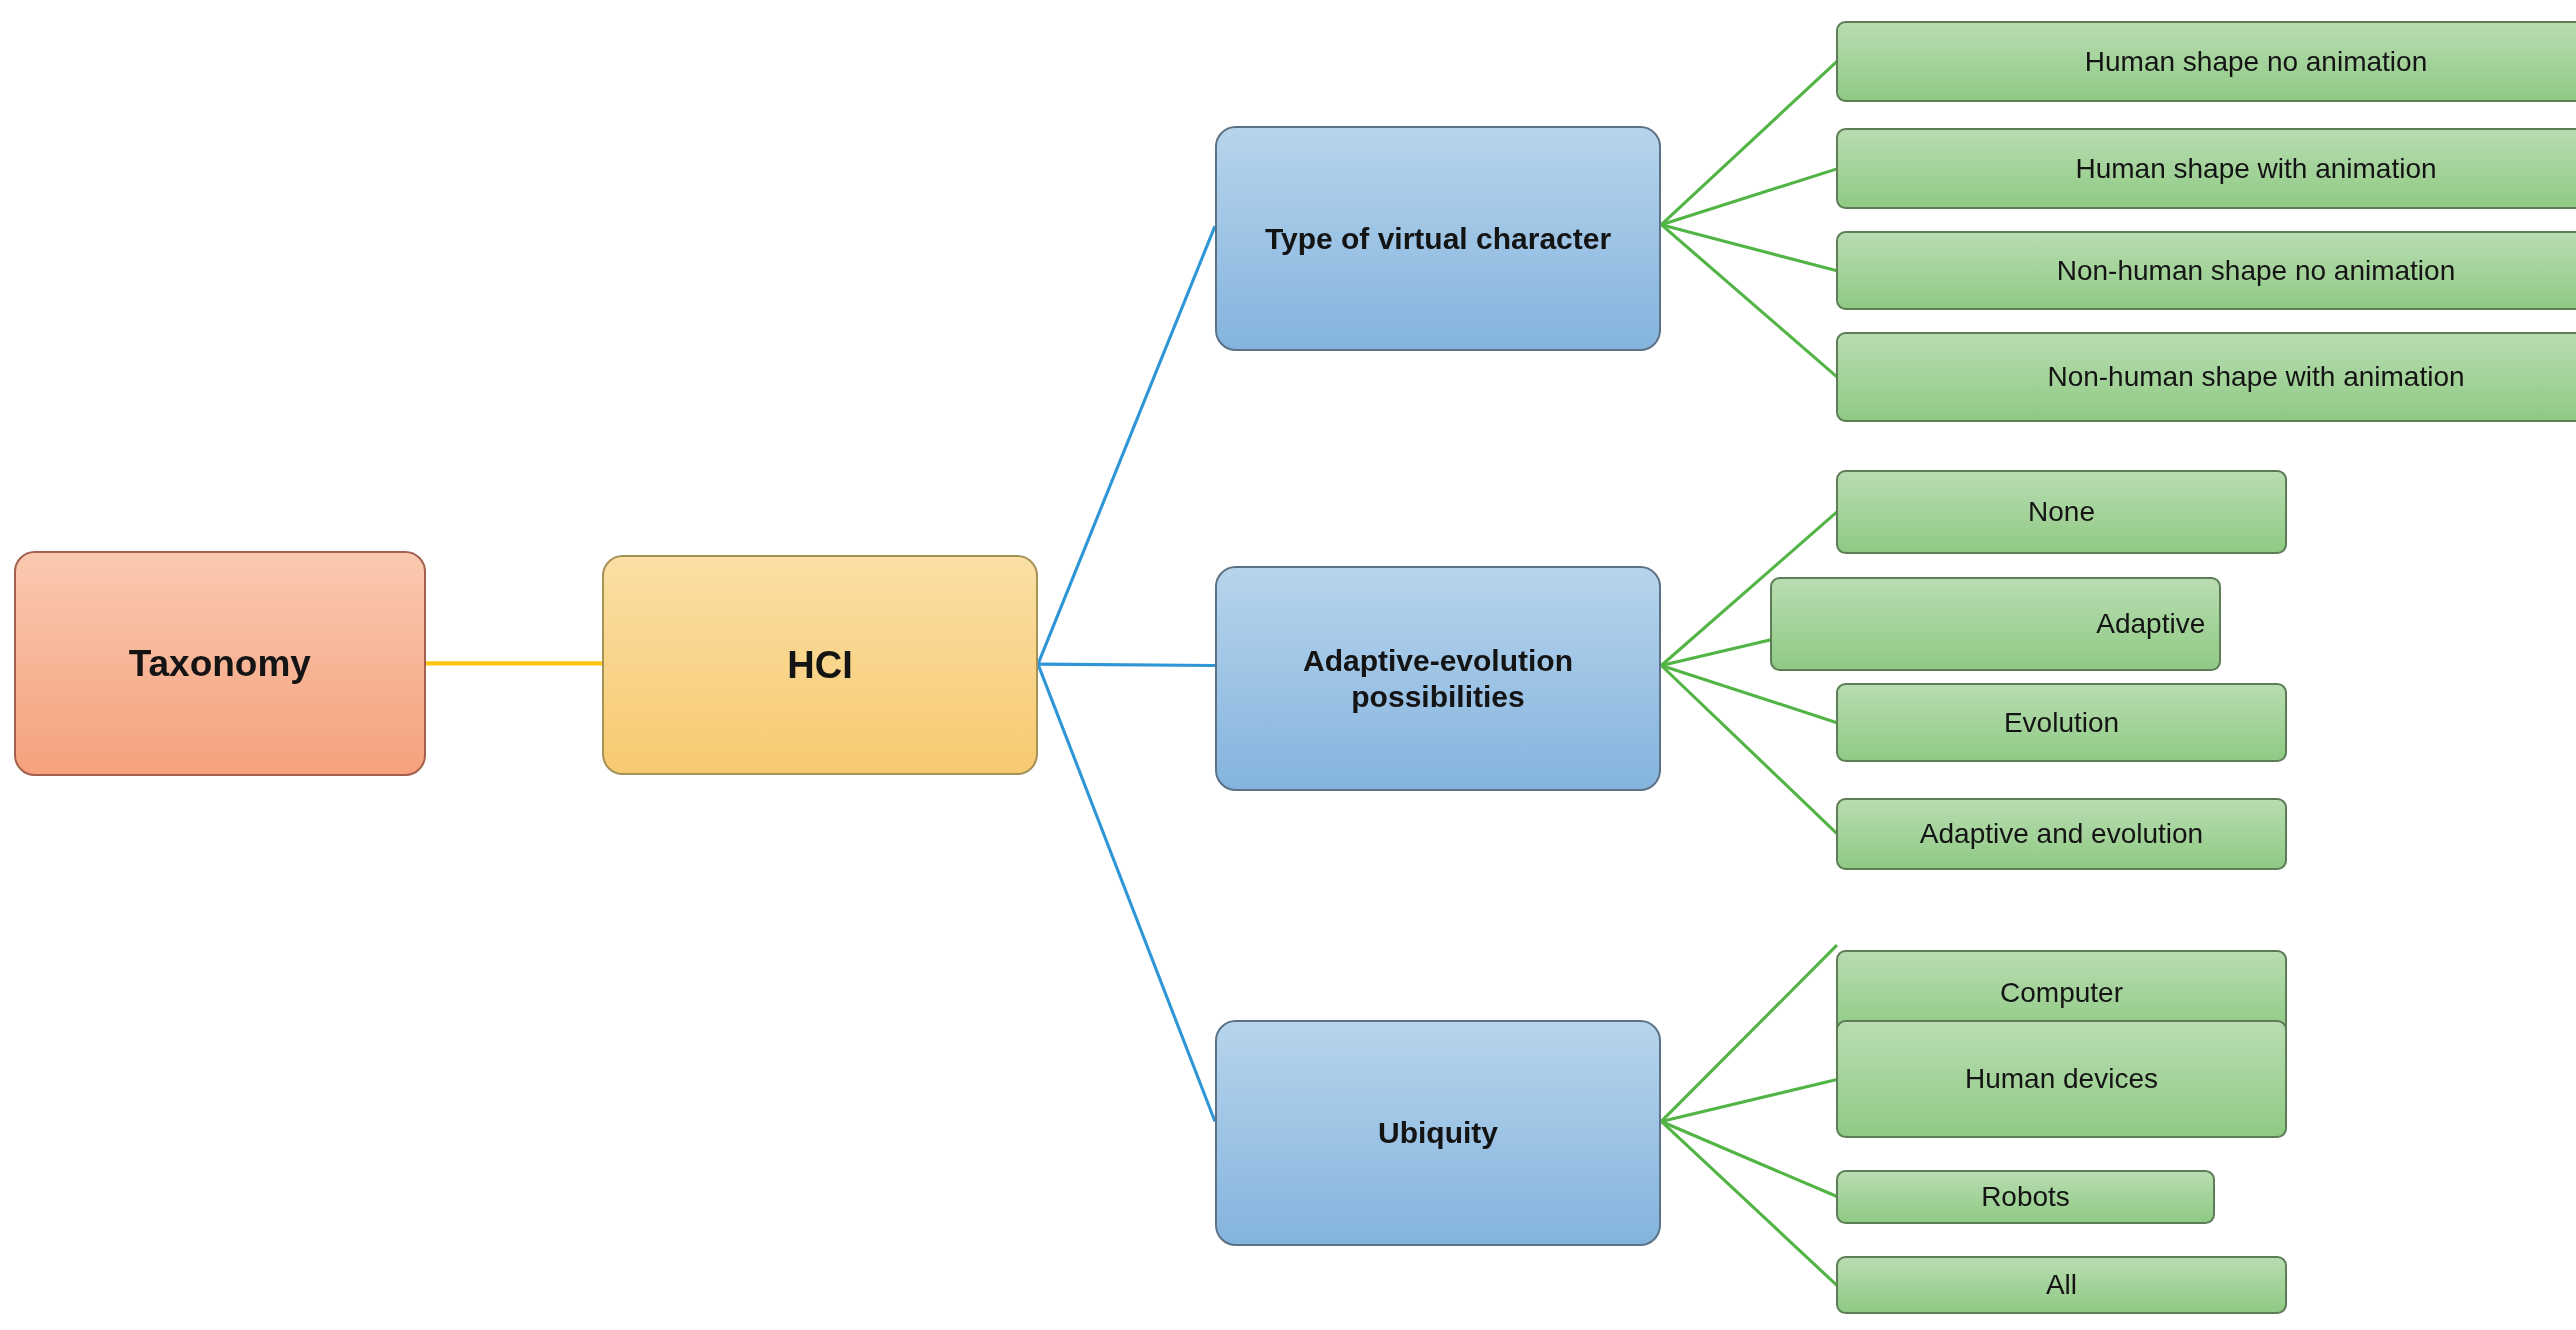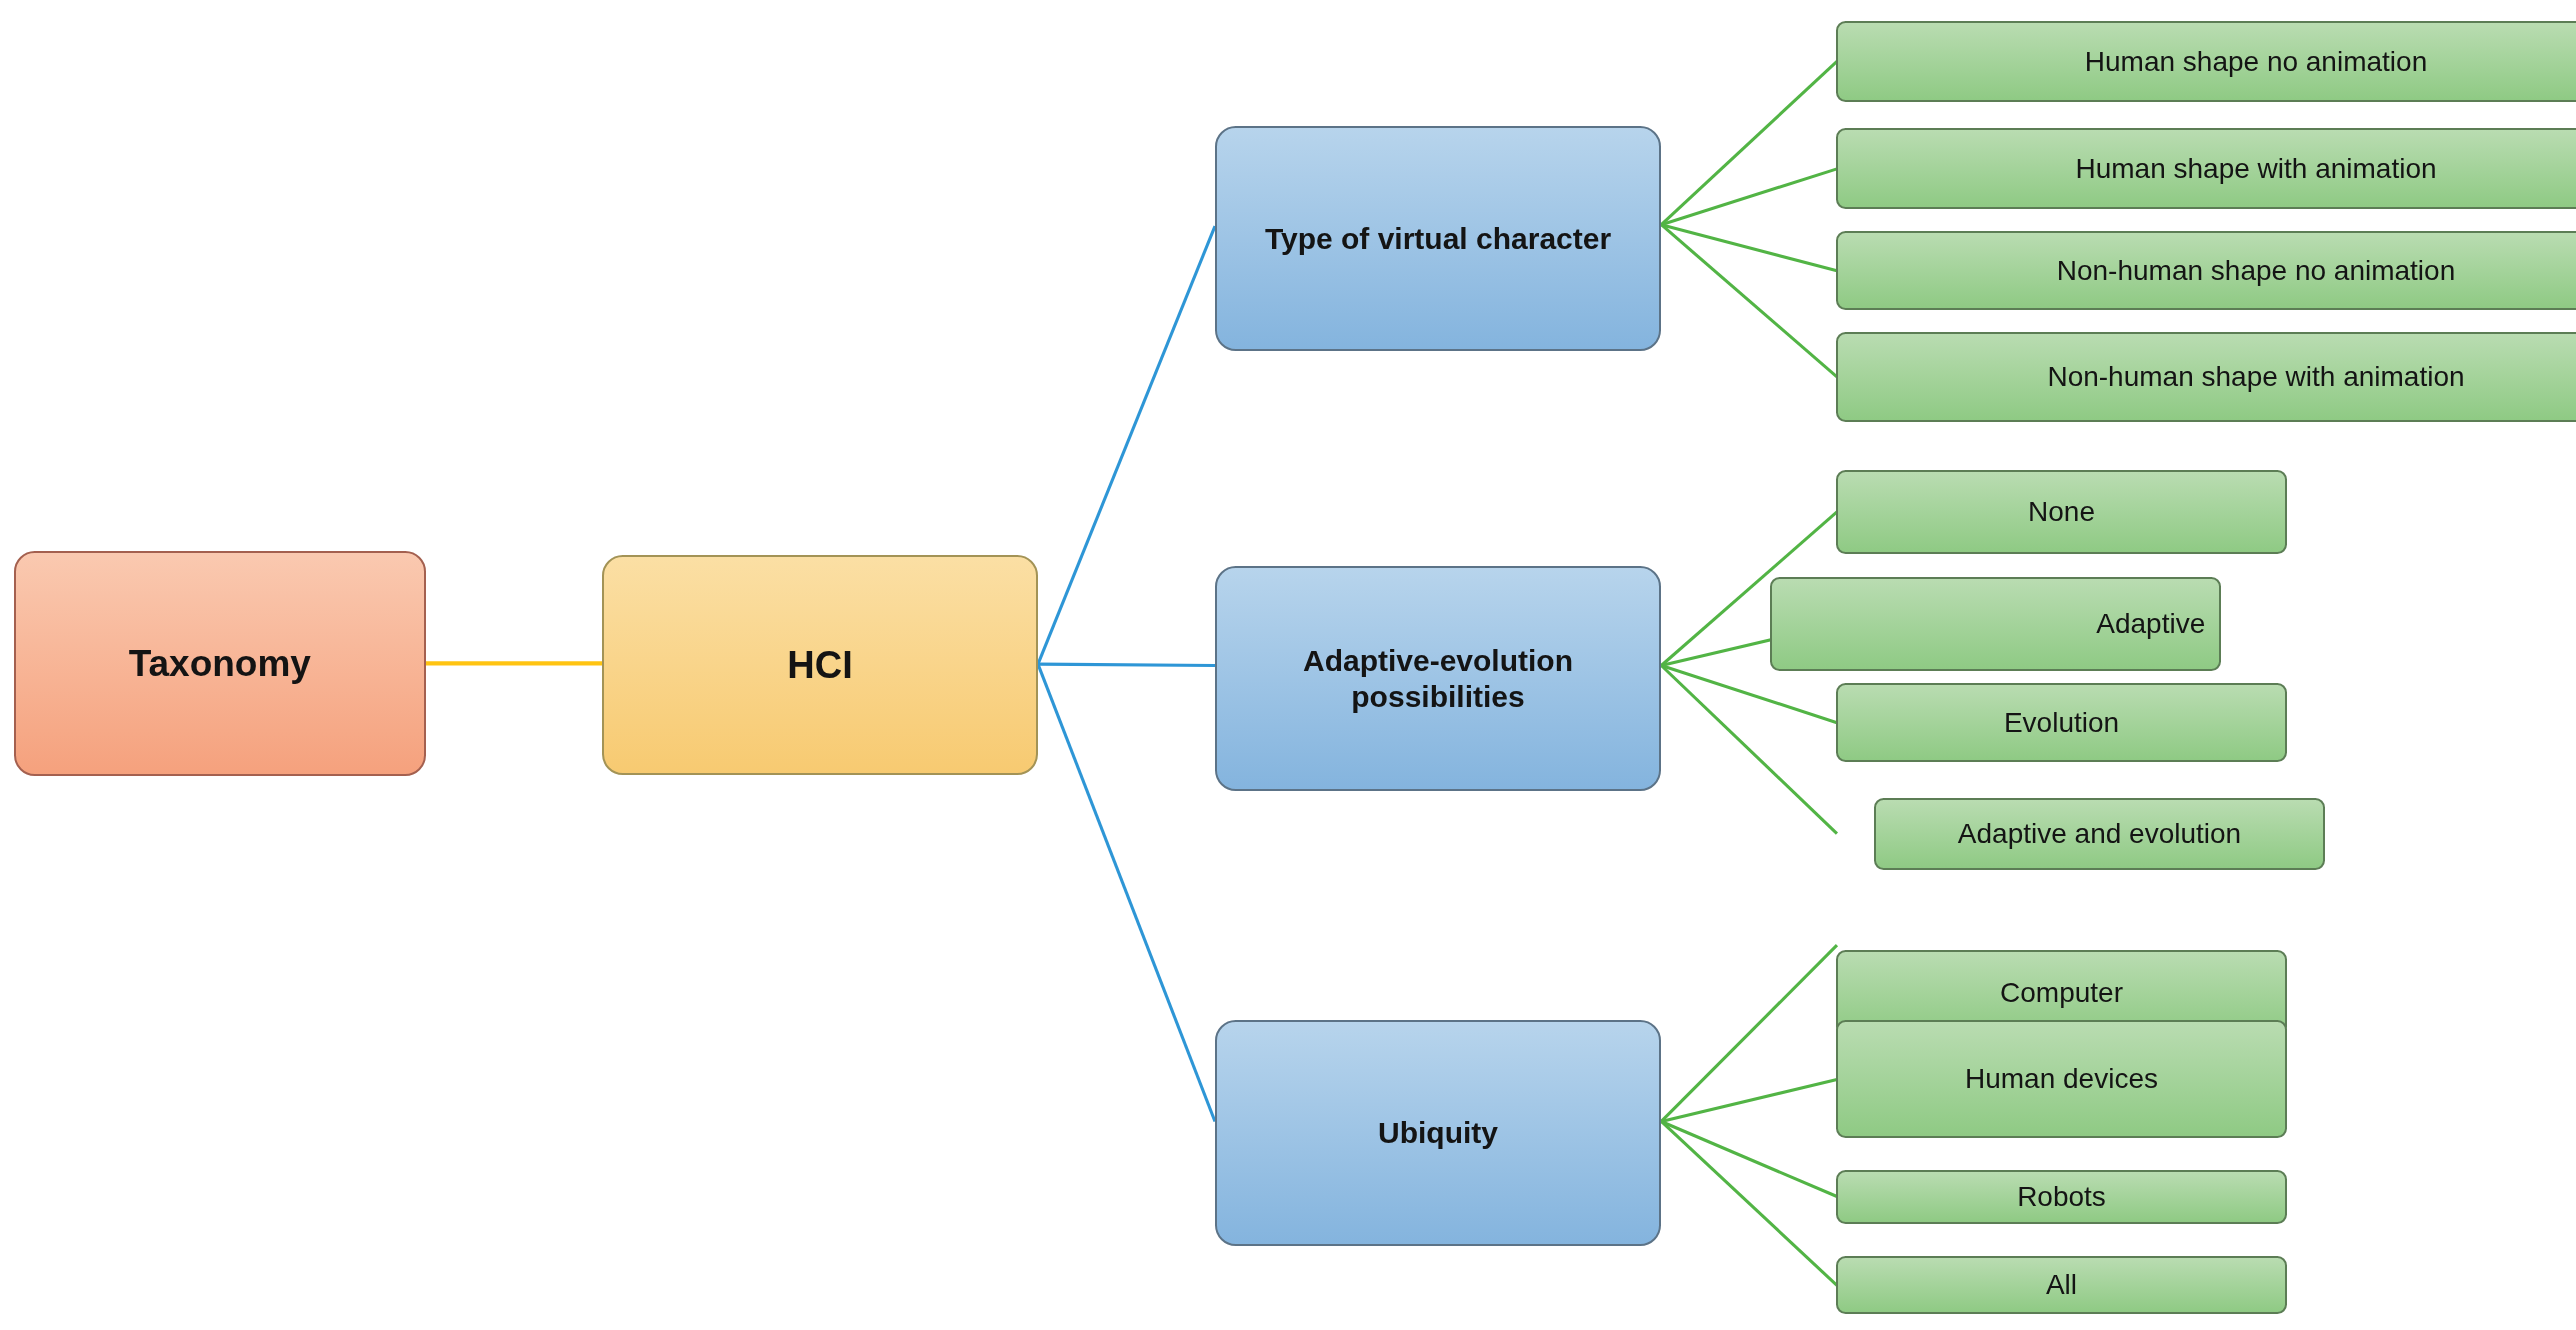--- a/index.html
+++ b/index.html
@@ -108,29 +108,29 @@
 
 <div class="node leaf" style="left:1836px; top:470px; width:451px; height:84px;align-items:center;">
   <span class="label">None</span>
 </div>
 <div class="node leaf" style="left:1770px; top:577px; width:451px; height:94px;justify-content:flex-end;">
   <span class="label">Adaptive</span>
 </div>
 <div class="node leaf" style="left:1836px; top:683px; width:451px; height:79px;">
   <span class="label">Evolution</span>
 </div>
-<div class="node leaf" style="left:1836px; top:798px; width:451px; height:72px;margin-left:38px;">
+<div class="node leaf" style="left:1836px; top:798px; width:451px; height:72px;">
   <span class="label">Adaptive and evolution</span>
 </div>
 
 <div class="node leaf" style="left:1836px; top:902px; width:451px; height:86px;margin-top:48px;">
   <span class="label">Computer</span>
 </div>
 <div class="node leaf" style="left:1836px; top:1020px; width:451px; height:118px;">
   <span class="label">Human devices</span>
 </div>
-<div class="node leaf" style="left:1836px; top:1170px; width:451px; height:54px;">
+<div class="node leaf" style="left:1836px; top:1170px; width:379px; height:54px;">
   <span class="label">Robots</span>
 </div>
 <div class="node leaf" style="left:1836px; top:1256px; width:451px; height:58px;">
   <span class="label">All</span>
 </div>
 
 
 </body></html>

